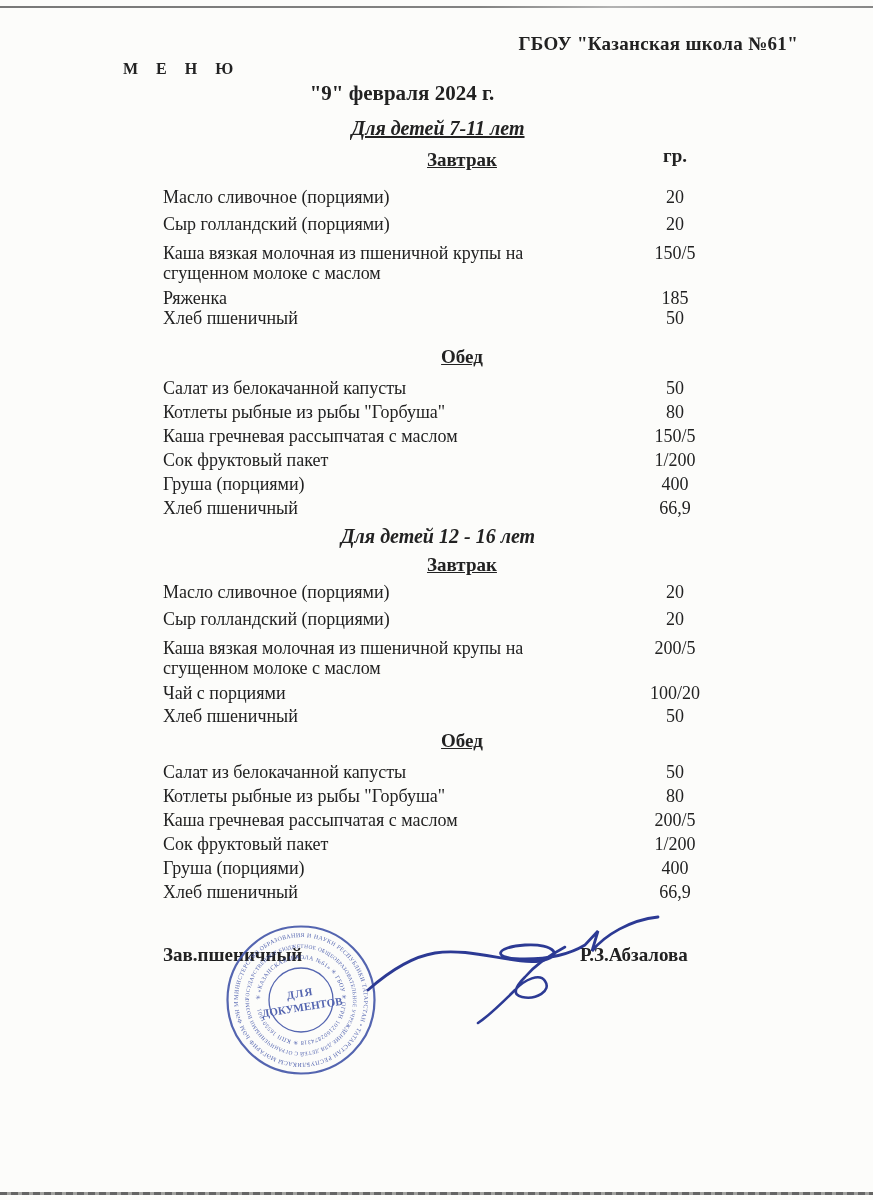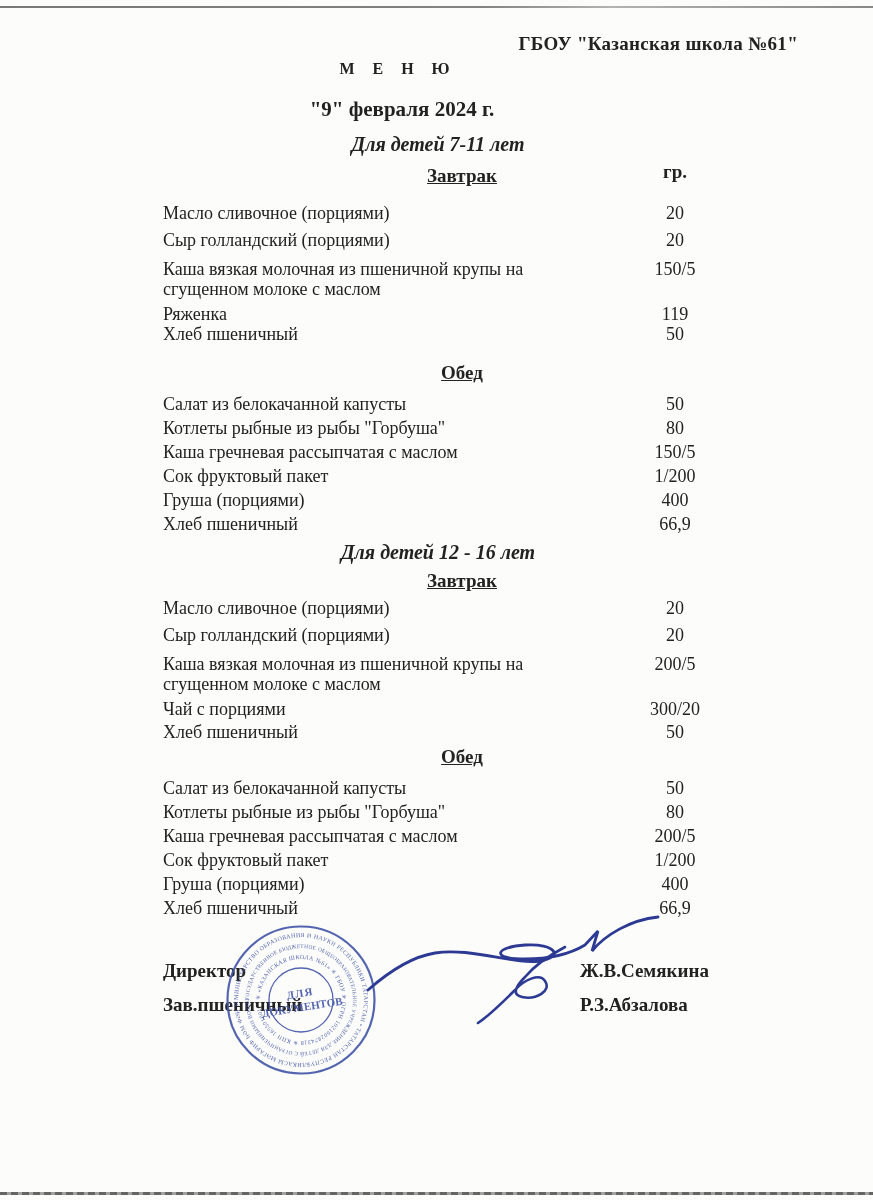--- a/index.html
+++ b/index.html
@@ -12,27 +12,27 @@
   }
   
   .scan-edge-top{position:absolute;top:6px;left:0;width:100%;height:2px;
     background:linear-gradient(to right,#4c4c4c 0%,#5a5a5a 55%,#9a9a9a 70%,#606060 100%);opacity:.75;}
   .scan-edge-bottom{position:absolute;top:1192px;left:0;width:100%;height:3px;
     background:repeating-linear-gradient(90deg,#3f3f3f 0 7px,#8b8b87 7px 11px);opacity:.8;}
 
   .school-name{position:absolute;top:33px;right:75px;font-size:19px;font-weight:bold;letter-spacing:.3px;}
 
   .doc{position:absolute;left:163px;top:60px;width:550px;}
-  .menu-title{position:relative;left:-40px;text-align:center;font-size:16px;font-weight:bold;
-    letter-spacing:7px;line-height:18px;margin:0 0 20px 0;}
+  .menu-title{position:relative;left:-40px;text-align:left;font-size:16px;font-weight:bold;
+    letter-spacing:7px;line-height:18px;margin:0 0 4px 0;}
   .date-line{position:relative;left:-36px;text-align:center;font-size:21px;font-weight:bold;
     line-height:22px;margin:0 0 12px 0;}
 
   .age-hdr{text-align:center;font-size:20px;font-weight:bold;font-style:italic;line-height:24px;}
-  .age-0{margin:0 0 9px 0;}
+  .age-0{margin:0 0 9px 0;text-decoration:underline;}
   .age-1{margin:0 0 6px 0;}
 
   .meal-hdr{position:relative;text-align:center;line-height:21px;}
   .meal-name{font-size:19px;font-weight:bold;text-decoration:underline;margin-left:48px;}
   .amount-hdr{position:absolute;right:0;top:-4px;width:76px;
     font-size:19px;font-weight:bold;}
   .mh-0-0{margin:0 0 16px 0;}
   .mh-0-1{margin:0 0 10px 0;}
   .mh-1-0{margin:0 0 6px 0;}
   .mh-1-1{margin:0 0 10px 0;}
@@ -91,21 +91,21 @@
           <div class="row">
             <span class="label">Сыр голландский (порциями)</span>
             <span class="value">20</span>
           </div>
           <div class="row row-tall">
             <span class="label">Каша вязкая молочная из пшеничной крупы на сгущенном молоке с маслом</span>
             <span class="value">150/5</span>
           </div>
           <div class="row">
             <span class="label">Ряженка</span>
-            <span class="value">119</span>
+            <span class="value">185</span>
           </div>
           <div class="row">
             <span class="label">Хлеб пшеничный</span>
             <span class="value">50</span>
           </div>
         </div>
         <div class="meal-hdr mh-0-1"><span class="meal-name">Обед</span></div>
         <div class="meal-items mi-0-1">
           <div class="row">
             <span class="label">Салат из белокачанной капусты</span>
@@ -142,21 +142,21 @@
           <div class="row">
             <span class="label">Сыр голландский (порциями)</span>
             <span class="value">20</span>
           </div>
           <div class="row row-tall">
             <span class="label">Каша вязкая молочная из пшеничной крупы на сгущенном молоке с маслом</span>
             <span class="value">200/5</span>
           </div>
           <div class="row">
             <span class="label">Чай с порциями</span>
-            <span class="value">300/20</span>
+            <span class="value">100/20</span>
           </div>
           <div class="row">
             <span class="label">Хлеб пшеничный</span>
             <span class="value">50</span>
           </div>
         </div>
         <div class="meal-hdr mh-1-1"><span class="meal-name">Обед</span></div>
         <div class="meal-items mi-1-1">
           <div class="row">
             <span class="label">Салат из белокачанной капусты</span>
@@ -178,21 +178,20 @@
             <span class="label">Груша (порциями)</span>
             <span class="value">400</span>
           </div>
           <div class="row">
             <span class="label">Хлеб пшеничный</span>
             <span class="value">66,9</span>
           </div>
         </div>
       </div>
     <div id="signatures" class="signatures">
-        <div class="sig-row"><span class="sig-role">Директор</span><span class="sig-name">Ж.В.Семякина</span></div>
         <div class="sig-row"><span class="sig-role">Зав.пшеничный</span><span class="sig-name">Р.З.Абзалова</span></div>
       </div>
   </div>
 
   <svg class="stamp" viewBox="-76 -76 152 152">
     <defs>
       <path id="ring1" d="M -63,0 A 63,63 0 1,1 63,0 A 63,63 0 1,1 -63,0"></path>
       <path id="ring2" d="M -52,0 A 52,52 0 1,1 52,0 A 52,52 0 1,1 -52,0"></path>
       <path id="ring3" d="M -41,0 A 41,41 0 1,1 41,0 A 41,41 0 1,1 -41,0"></path>
     </defs>

